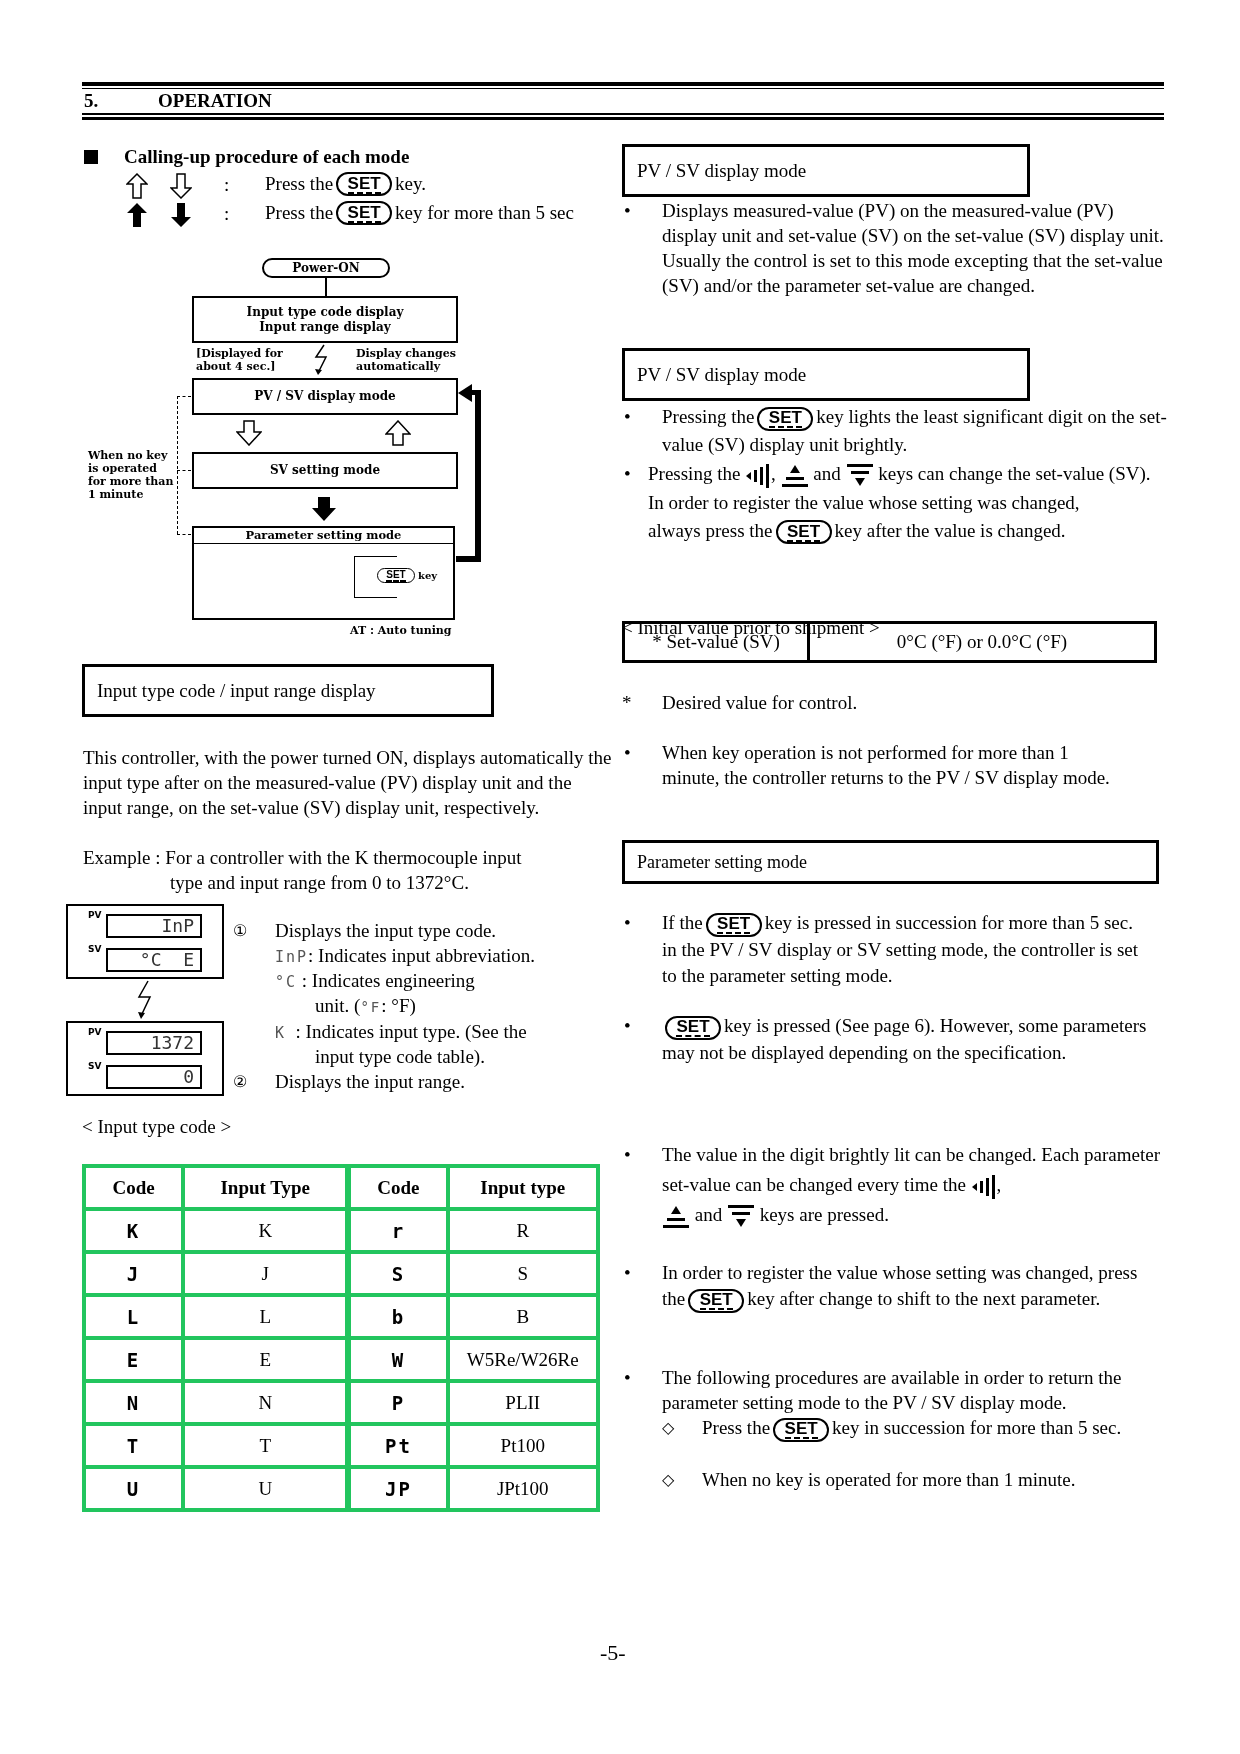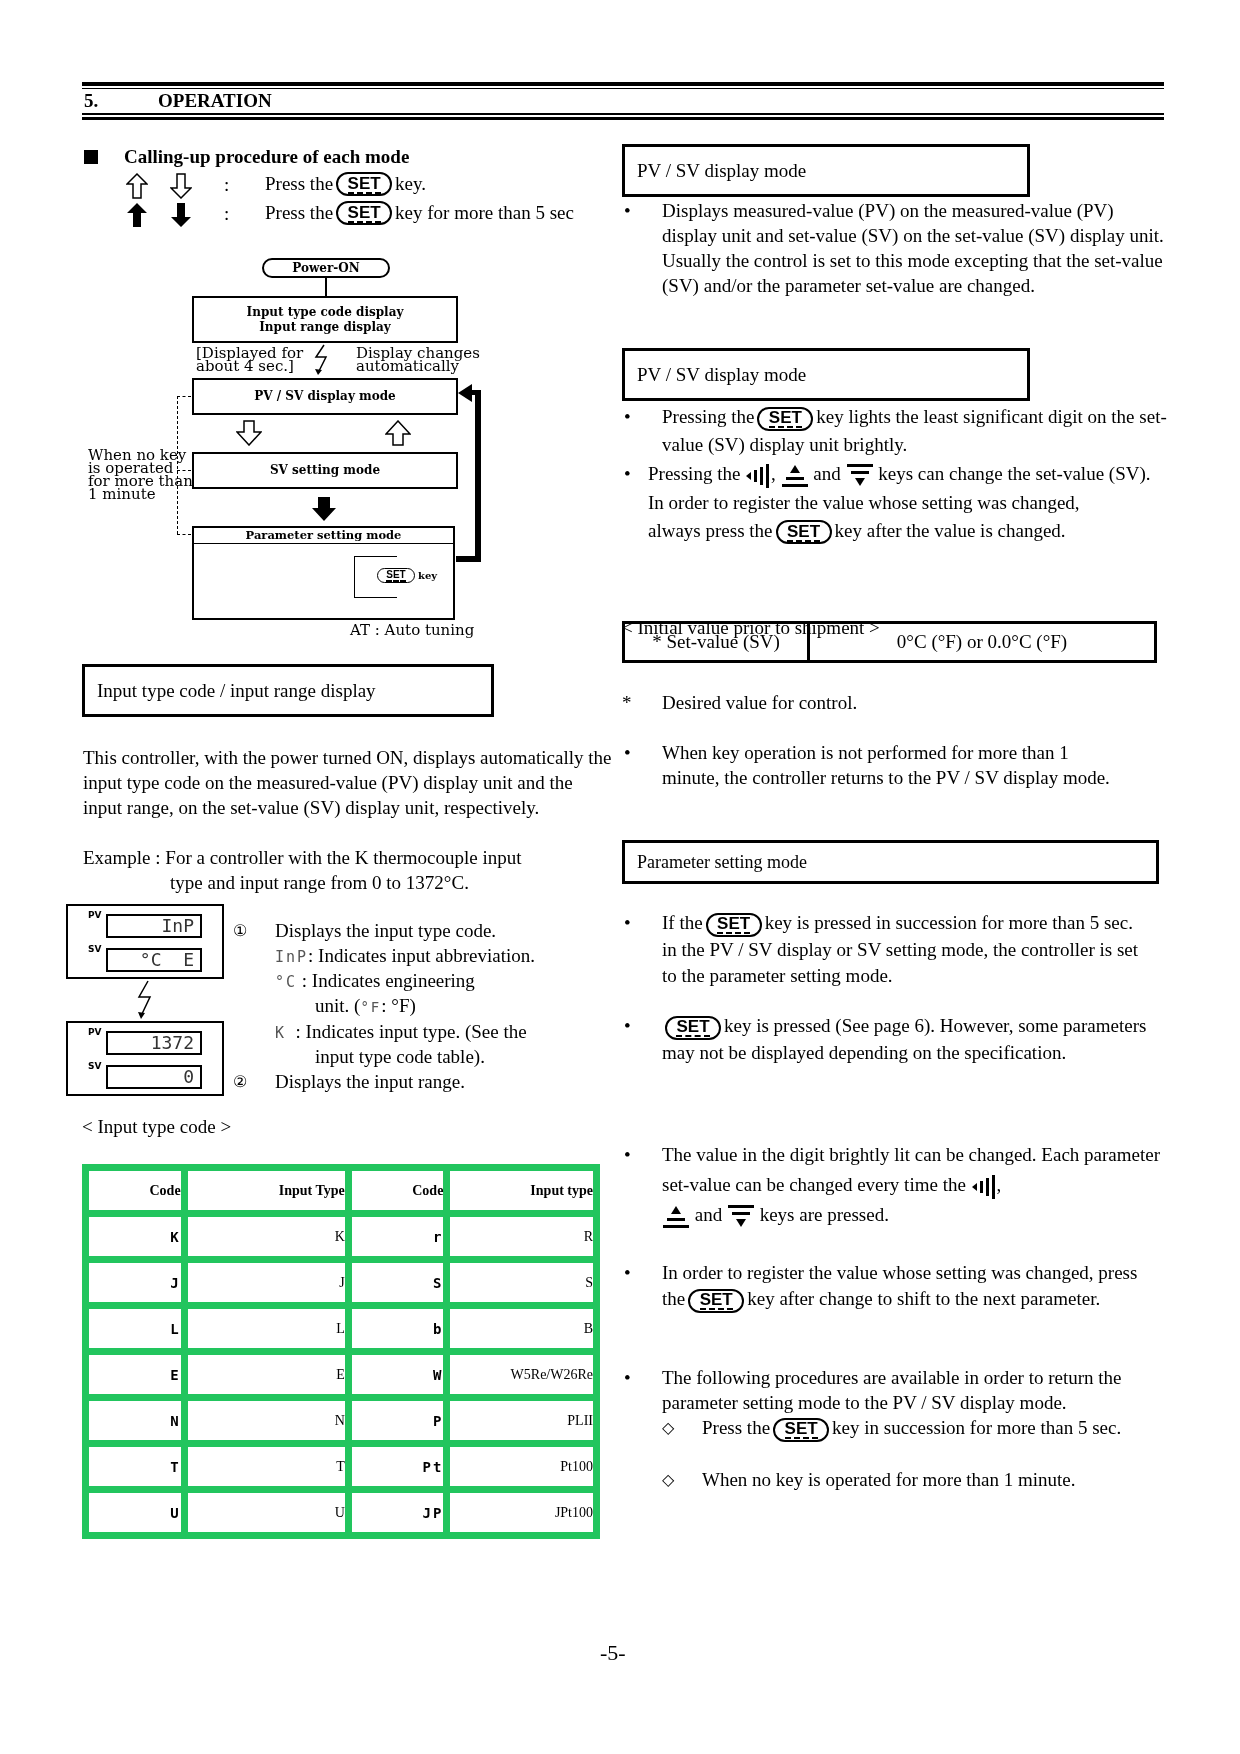--- a/index.html
+++ b/index.html
@@ -9,23 +9,23 @@
   .rule{position:absolute;left:82px;width:1082px;background:#000;}
   .sec-title{font-weight:bold;font-size:19px;}
   .boxed{position:absolute;border:3px solid #000;background:#fff;font-size:19px;padding-left:12px;display:flex;align-items:center;box-sizing:border-box;}
   .setkey{display:inline-flex;align-items:center;justify-content:center;height:24px;min-width:56px;padding:0 6px;border:2px solid #000;border-radius:12px;
           font-family:"Liberation Sans","DejaVu Sans",sans-serif;font-weight:bold;font-size:17px;vertical-align:middle;margin:0 3px;box-sizing:border-box;}
   .setkey span{border-bottom:2px dashed #000;line-height:17px;}
   .para{position:absolute;line-height:25px;font-size:19px;}
   .bullet{position:absolute;left:0;}
   .fc{position:absolute;border:2px solid #000;box-sizing:border-box;background:#fff;
       font-family:"DejaVu Serif",serif;font-weight:bold;font-size:12px;display:flex;align-items:center;justify-content:center;text-align:center;line-height:15px;}
-  .fcsmall{position:absolute;font-family:"DejaVu Serif",serif;font-weight:normal;font-size:15px;line-height:13px;}
+  .fcsmall{position:absolute;font-family:"DejaVu Serif",serif;font-weight:bold;font-size:11px;line-height:13px;}
   table.codes{position:absolute;border-collapse:collapse;}
-  table.codes td,table.codes th{border:7px solid #22c55e;text-align:right;height:39px;font-size:14px;padding:0;}
+  table.codes td,table.codes th{border:4px solid #22c55e;text-align:center;height:39px;font-size:19px;padding:0;}
   table.codes th{font-weight:bold;}
   .seg{font-family:"DejaVu Sans Mono",monospace;font-size:22px;letter-spacing:2px;font-weight:bold;}
   .lcd{position:absolute;border:2px solid #000;box-sizing:border-box;background:#fff;font-family:"DejaVu Sans Mono",monospace;font-size:18px;text-align:right;padding-right:6px;line-height:20px;color:#333;}
   .lcdlbl{position:absolute;font-family:"DejaVu Sans",sans-serif;font-weight:bold;font-size:9px;}
   .keyicon{display:inline-block;vertical-align:middle;}
 </style>
 </head>
 <body>
 
 <div class="rule" style="top:82px;height:4px;"></div>
@@ -129,21 +129,21 @@
     <span class="setkey" style="height:15px;min-width:38px;font-size:10px;border-width:1.5px;">
         <span style="line-height:10px;">SET</span>
       </span>
     <span style="font-size:10px;">key</span>
   </div>
 </div>
 <div class="fcsmall" style="left:350px;top:624px;">AT : Auto tuning</div>
 
 <div class="boxed" style="left:82px;top:664px;width:412px;height:53px;">Input type code / input range display</div>
 
-<div class="para" style="left:83px;top:745px;width:530px;">This controller, with the power turned ON, displays automatically the input type code on the measured-value (PV) display unit and the input range, on the set-value (SV) display unit, respectively.</div>
+<div class="para" style="left:83px;top:745px;width:530px;">This controller, with the power turned ON, displays automatically the input type after on the measured-value (PV) display unit and the input range, on the set-value (SV) display unit, respectively.</div>
 <div class="para" style="left:83px;top:845px;">Example : For a controller with the K thermocouple input</div>
 <div class="para" style="left:170px;top:870px;">type and input range from 0 to 1372°C.</div>
 
 <div class="abs" style="left:66px;top:904px;width:158px;height:75px;border:2px solid #000;box-sizing:border-box;">
   <div class="lcdlbl" style="left:20px;top:4px;">PV</div>
   <div class="lcd" style="left:38px;top:8px;width:96px;height:24px;">InP</div>
   <div class="lcdlbl" style="left:20px;top:38px;">SV</div>
   <div class="lcd" style="left:38px;top:42px;width:96px;height:24px;white-space:pre;">°C  E</div>
 </div>
 <svg class="abs" style="left:135px;top:980px;" width="20" height="40" viewBox="0 0 20 40">

